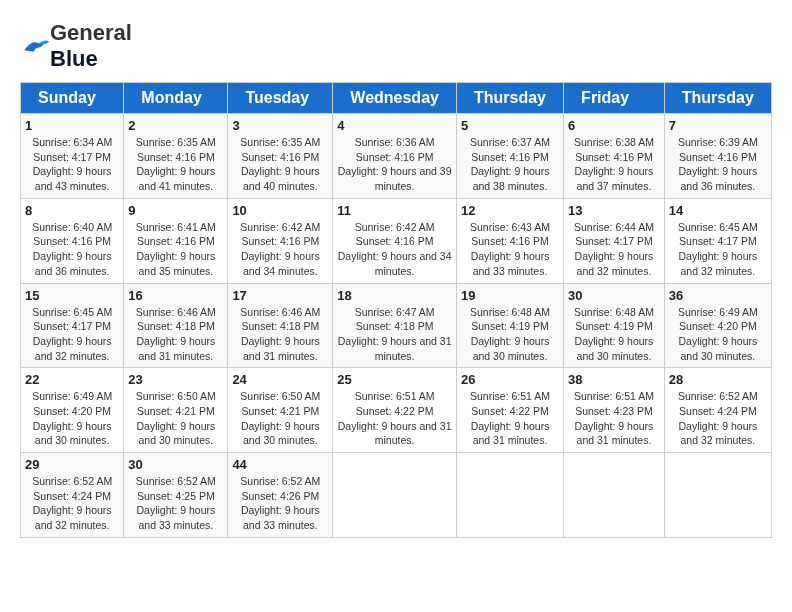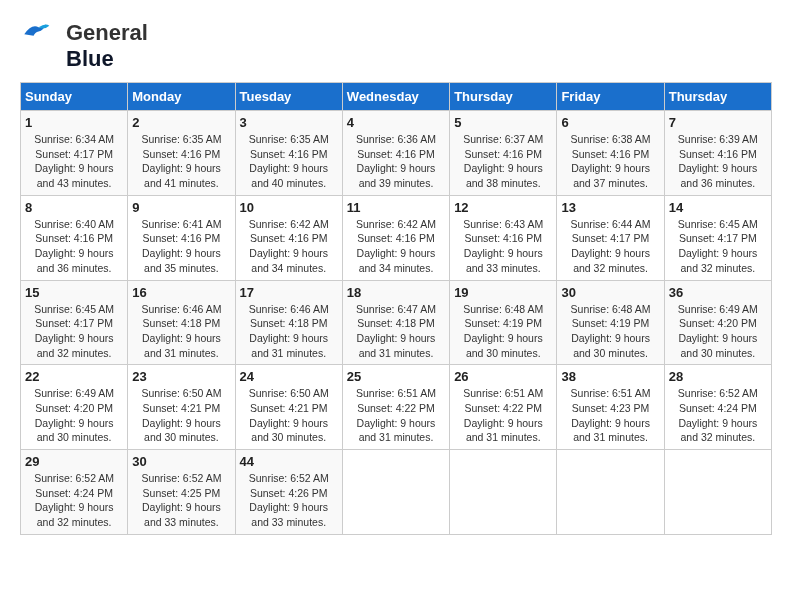--- a/index.html
+++ b/index.html
@@ -15,21 +15,22 @@
       justify-content: space-between;
       align-items: flex-start;
       margin-bottom: 10px;
     }
     .logo-bird {
       width: 30px;
       height: 20px;
     }
     .logo-wrapper {
       display: flex;
-      gap: 16px;
+      align-items: center;
+      gap: 0;
     }
     .title-block {
       text-align: right;
     }
     .month-title {
       font-size: 36px;
       font-weight: bold;
       color: #333;
       line-height: 1.1;
     }
@@ -38,23 +39,23 @@
       color: #555;
     }
     table {
       width: 100%;
       border-collapse: collapse;
       font-size: 11px;
     }
     thead tr th {
       background-color: #1a6fcc;
       color: #fff;
-      padding: 6px 4px;
+      padding: 6px 17px;
       text-align: left;
-      font-size: 13px;
+      font-size: 16px;
       font-weight: bold;
       border: 1px solid #ccc;
     }
     tbody tr td {
       border: 1px solid #ccc;
       padding: 4px;
       vertical-align: top;
       width: 14.28%;
       background: #fff;
     }

